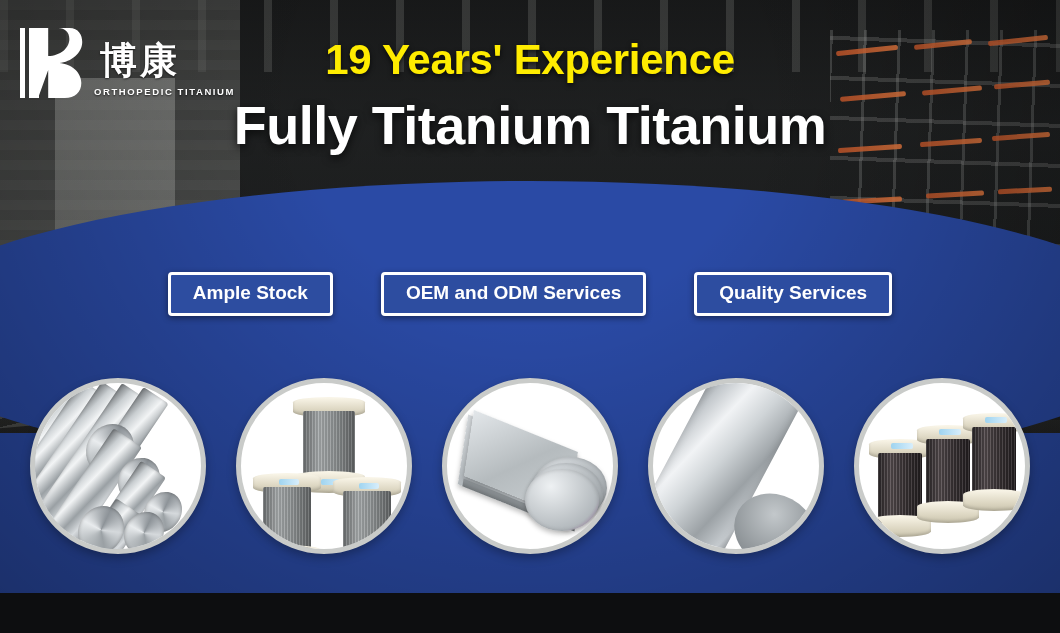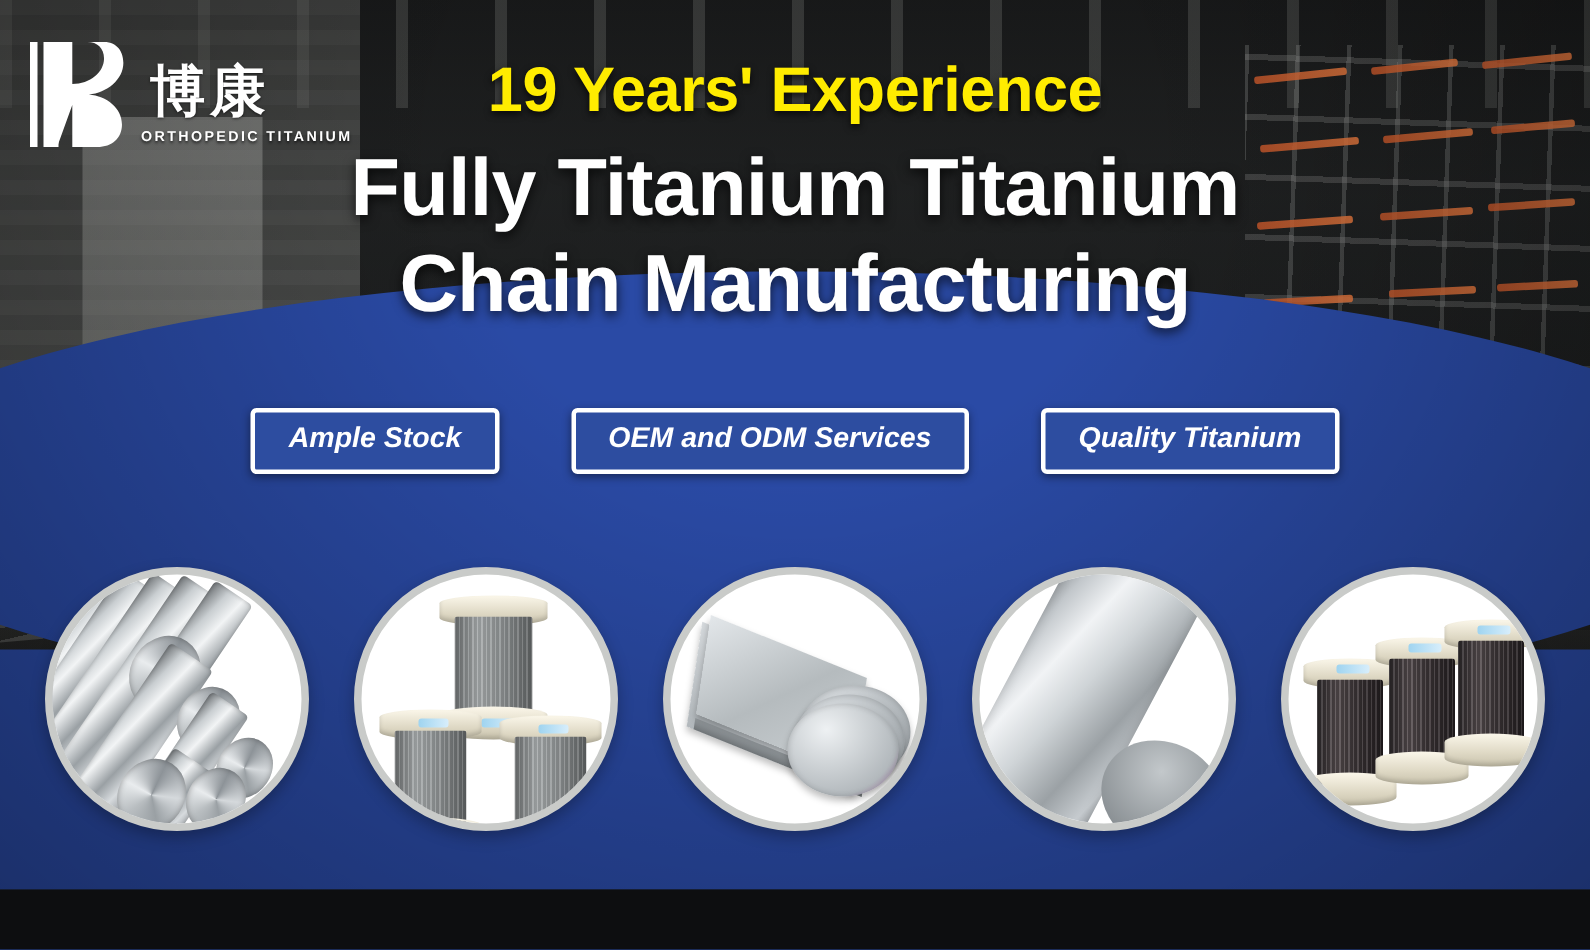--- a/index.html
+++ b/index.html
@@ -161,21 +161,20 @@
     background:#2d4da0;
     border:3px solid #ffffff;
     border-radius:4px;
     color:#ffffff;
     font-size:19px;
     font-weight:700;
     padding:7px 22px 9px;
     white-space:nowrap;
     box-shadow:0 2px 6px rgba(0,0,0,.45);
     line-height:1.15;
-    font-style:italic;
   }
 
   
   .products {
     position:absolute; left:0; top:378px; width:1060px;
     display:flex; justify-content:center; align-items:flex-start;
     gap:30px; z-index:9;
   }
   .product {
     position:relative;
@@ -314,28 +313,27 @@
     <div>
       <div class="logo-cn">博康</div>
     </div>
     <div class="logo-sub">ORTHOPEDIC TITANIUM</div>
   </div>
 
   <div class="headline-block">
     <div class="eyebrow">19 Years' Experience</div>
     <div class="title">
       <span class="l1">Fully Titanium Titanium</span>
-      <span class="l2">Chain Manufacturing</span>
     </div>
   </div>
 
   <div class="badges">
     <div class="badge">Ample Stock</div>
     <div class="badge">OEM and ODM Services</div>
-    <div class="badge">Quality Titanium</div>
+    <div class="badge">Quality Services</div>
   </div>
 
   <div class="products">
 
     <div class="product">
       <div class="art">
         <div class="bar" style="left:-34px; top:-10px; width:26px; height:215px; transform:rotate(34deg);"></div>
         <div class="bar" style="left:-18px; top:-16px; width:22px; height:225px; transform:rotate(34deg);"></div>
         <div class="bar" style="left:2px;   top:-14px; width:24px; height:225px; transform:rotate(34deg);"></div>
         <div class="bar" style="left:22px;  top:-12px; width:26px; height:225px; transform:rotate(34deg);"></div>

